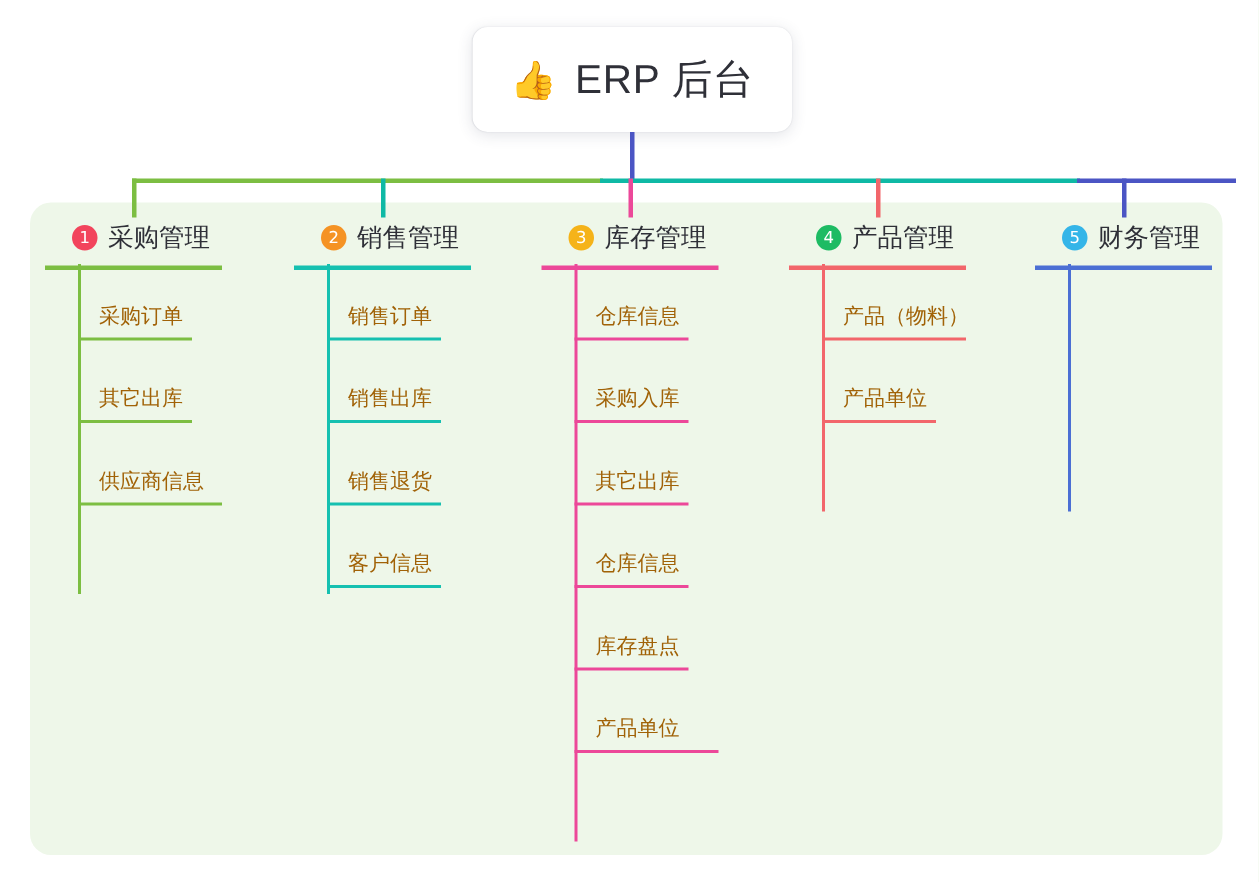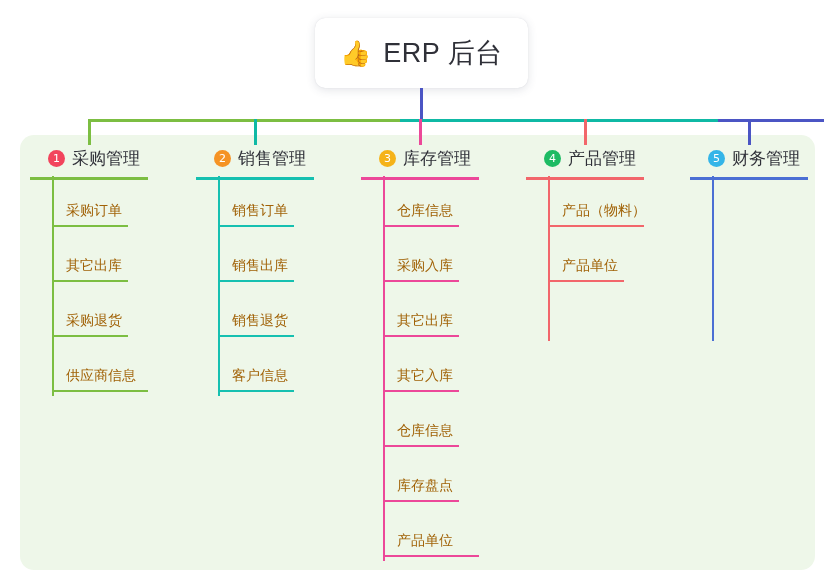--- a/index.html
+++ b/index.html
@@ -190,24 +190,20 @@
         <div class="leaf-list">
           <div class="leaf">
             <span class="leaf-label">采购订单</span>
             <div class="leaf-rule" style="background: rgb(124, 190, 66); width: 76px;"></div>
           </div>
           <div class="leaf">
             <span class="leaf-label">其它出库</span>
             <div class="leaf-rule" style="background: rgb(124, 190, 66); width: 76px;"></div>
           </div>
           <div class="leaf">
-            <span class="leaf-label">采购退货</span>
-            <div class="leaf-rule" style="background: rgb(124, 190, 66); width: 76px;"></div>
-          </div>
-          <div class="leaf">
             <span class="leaf-label">供应商信息</span>
             <div class="leaf-rule" style="background: rgb(124, 190, 66); width: 96px;"></div>
           </div>
         </div>
       </div>
       <div class="column" style="left: 196px;">
         <div class="col-header">
           <span class="col-badge" style="background: rgb(245, 147, 36);">2</span>
           <span class="col-title">销售管理</span>
         </div>
@@ -246,24 +242,20 @@
           </div>
           <div class="leaf">
             <span class="leaf-label">采购入库</span>
             <div class="leaf-rule" style="background: rgb(236, 72, 153); width: 76px;"></div>
           </div>
           <div class="leaf">
             <span class="leaf-label">其它出库</span>
             <div class="leaf-rule" style="background: rgb(236, 72, 153); width: 76px;"></div>
           </div>
           <div class="leaf">
-            <span class="leaf-label">其它入库</span>
-            <div class="leaf-rule" style="background: rgb(236, 72, 153); width: 76px;"></div>
-          </div>
-          <div class="leaf">
             <span class="leaf-label">仓库信息</span>
             <div class="leaf-rule" style="background: rgb(236, 72, 153); width: 76px;"></div>
           </div>
           <div class="leaf">
             <span class="leaf-label">库存盘点</span>
             <div class="leaf-rule" style="background: rgb(236, 72, 153); width: 76px;"></div>
           </div>
           <div class="leaf">
             <span class="leaf-label">产品单位</span>
             <div class="leaf-rule" style="background: rgb(236, 72, 153); width: 96px;"></div>

